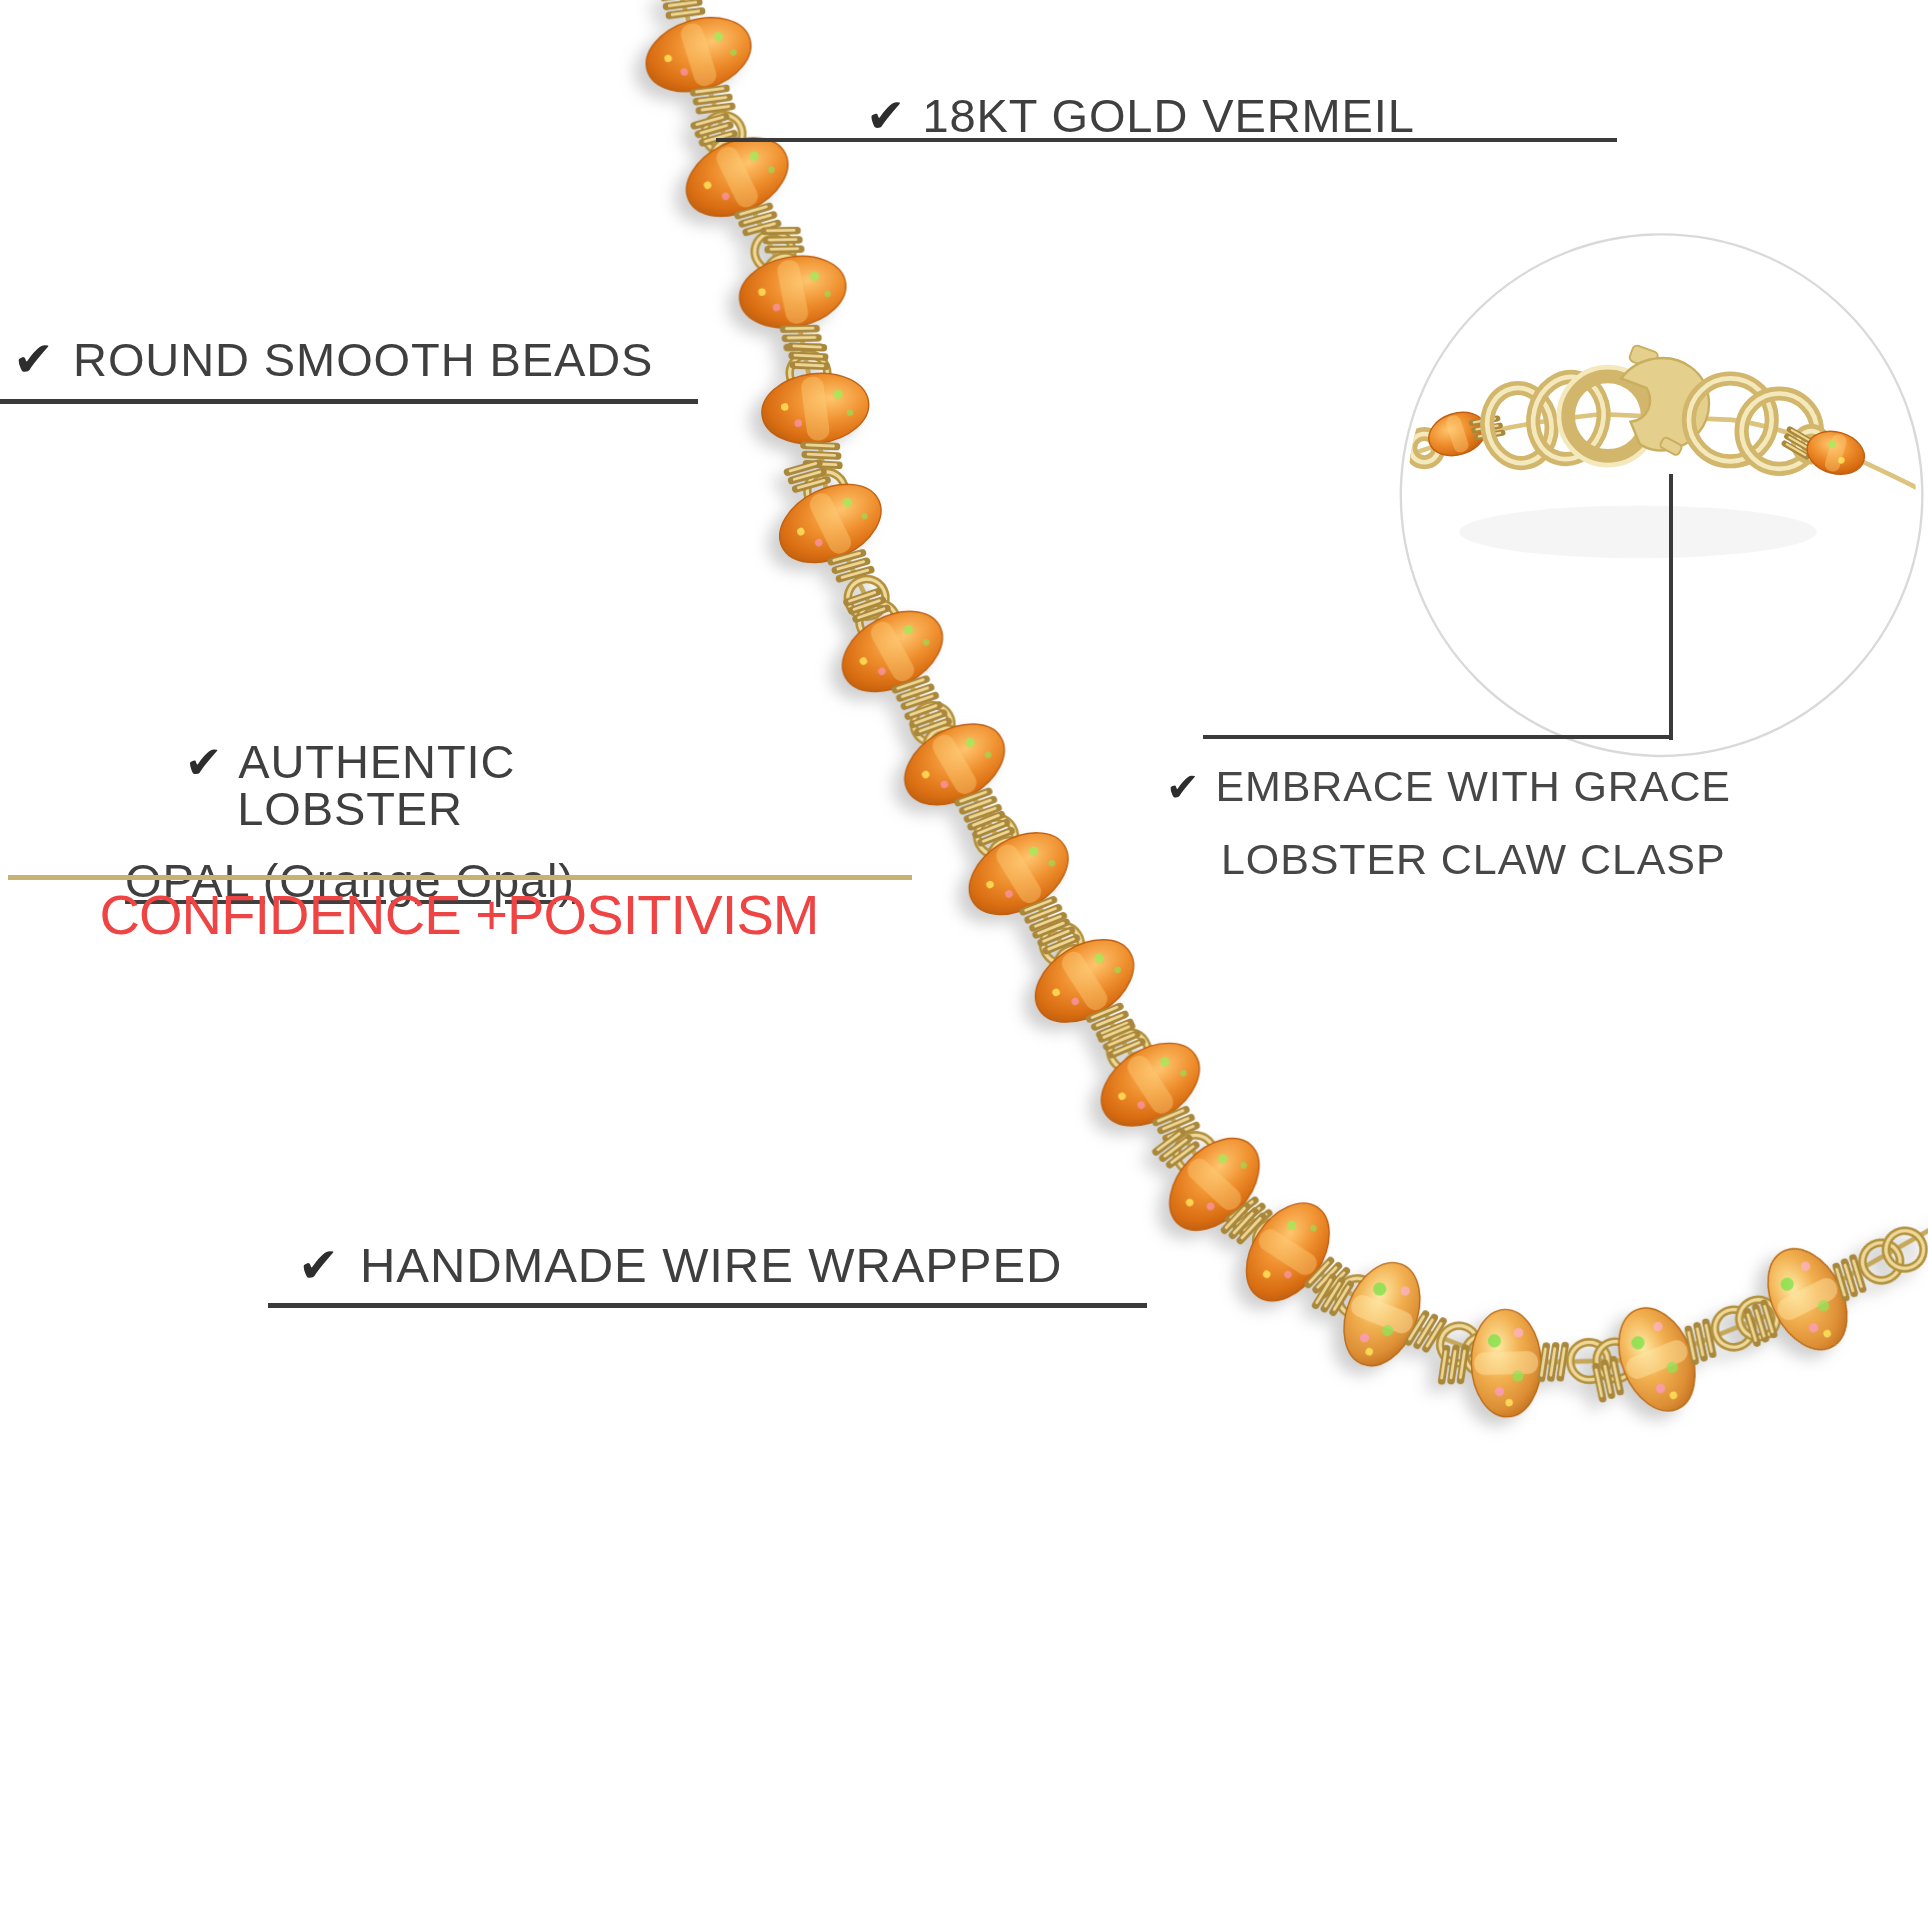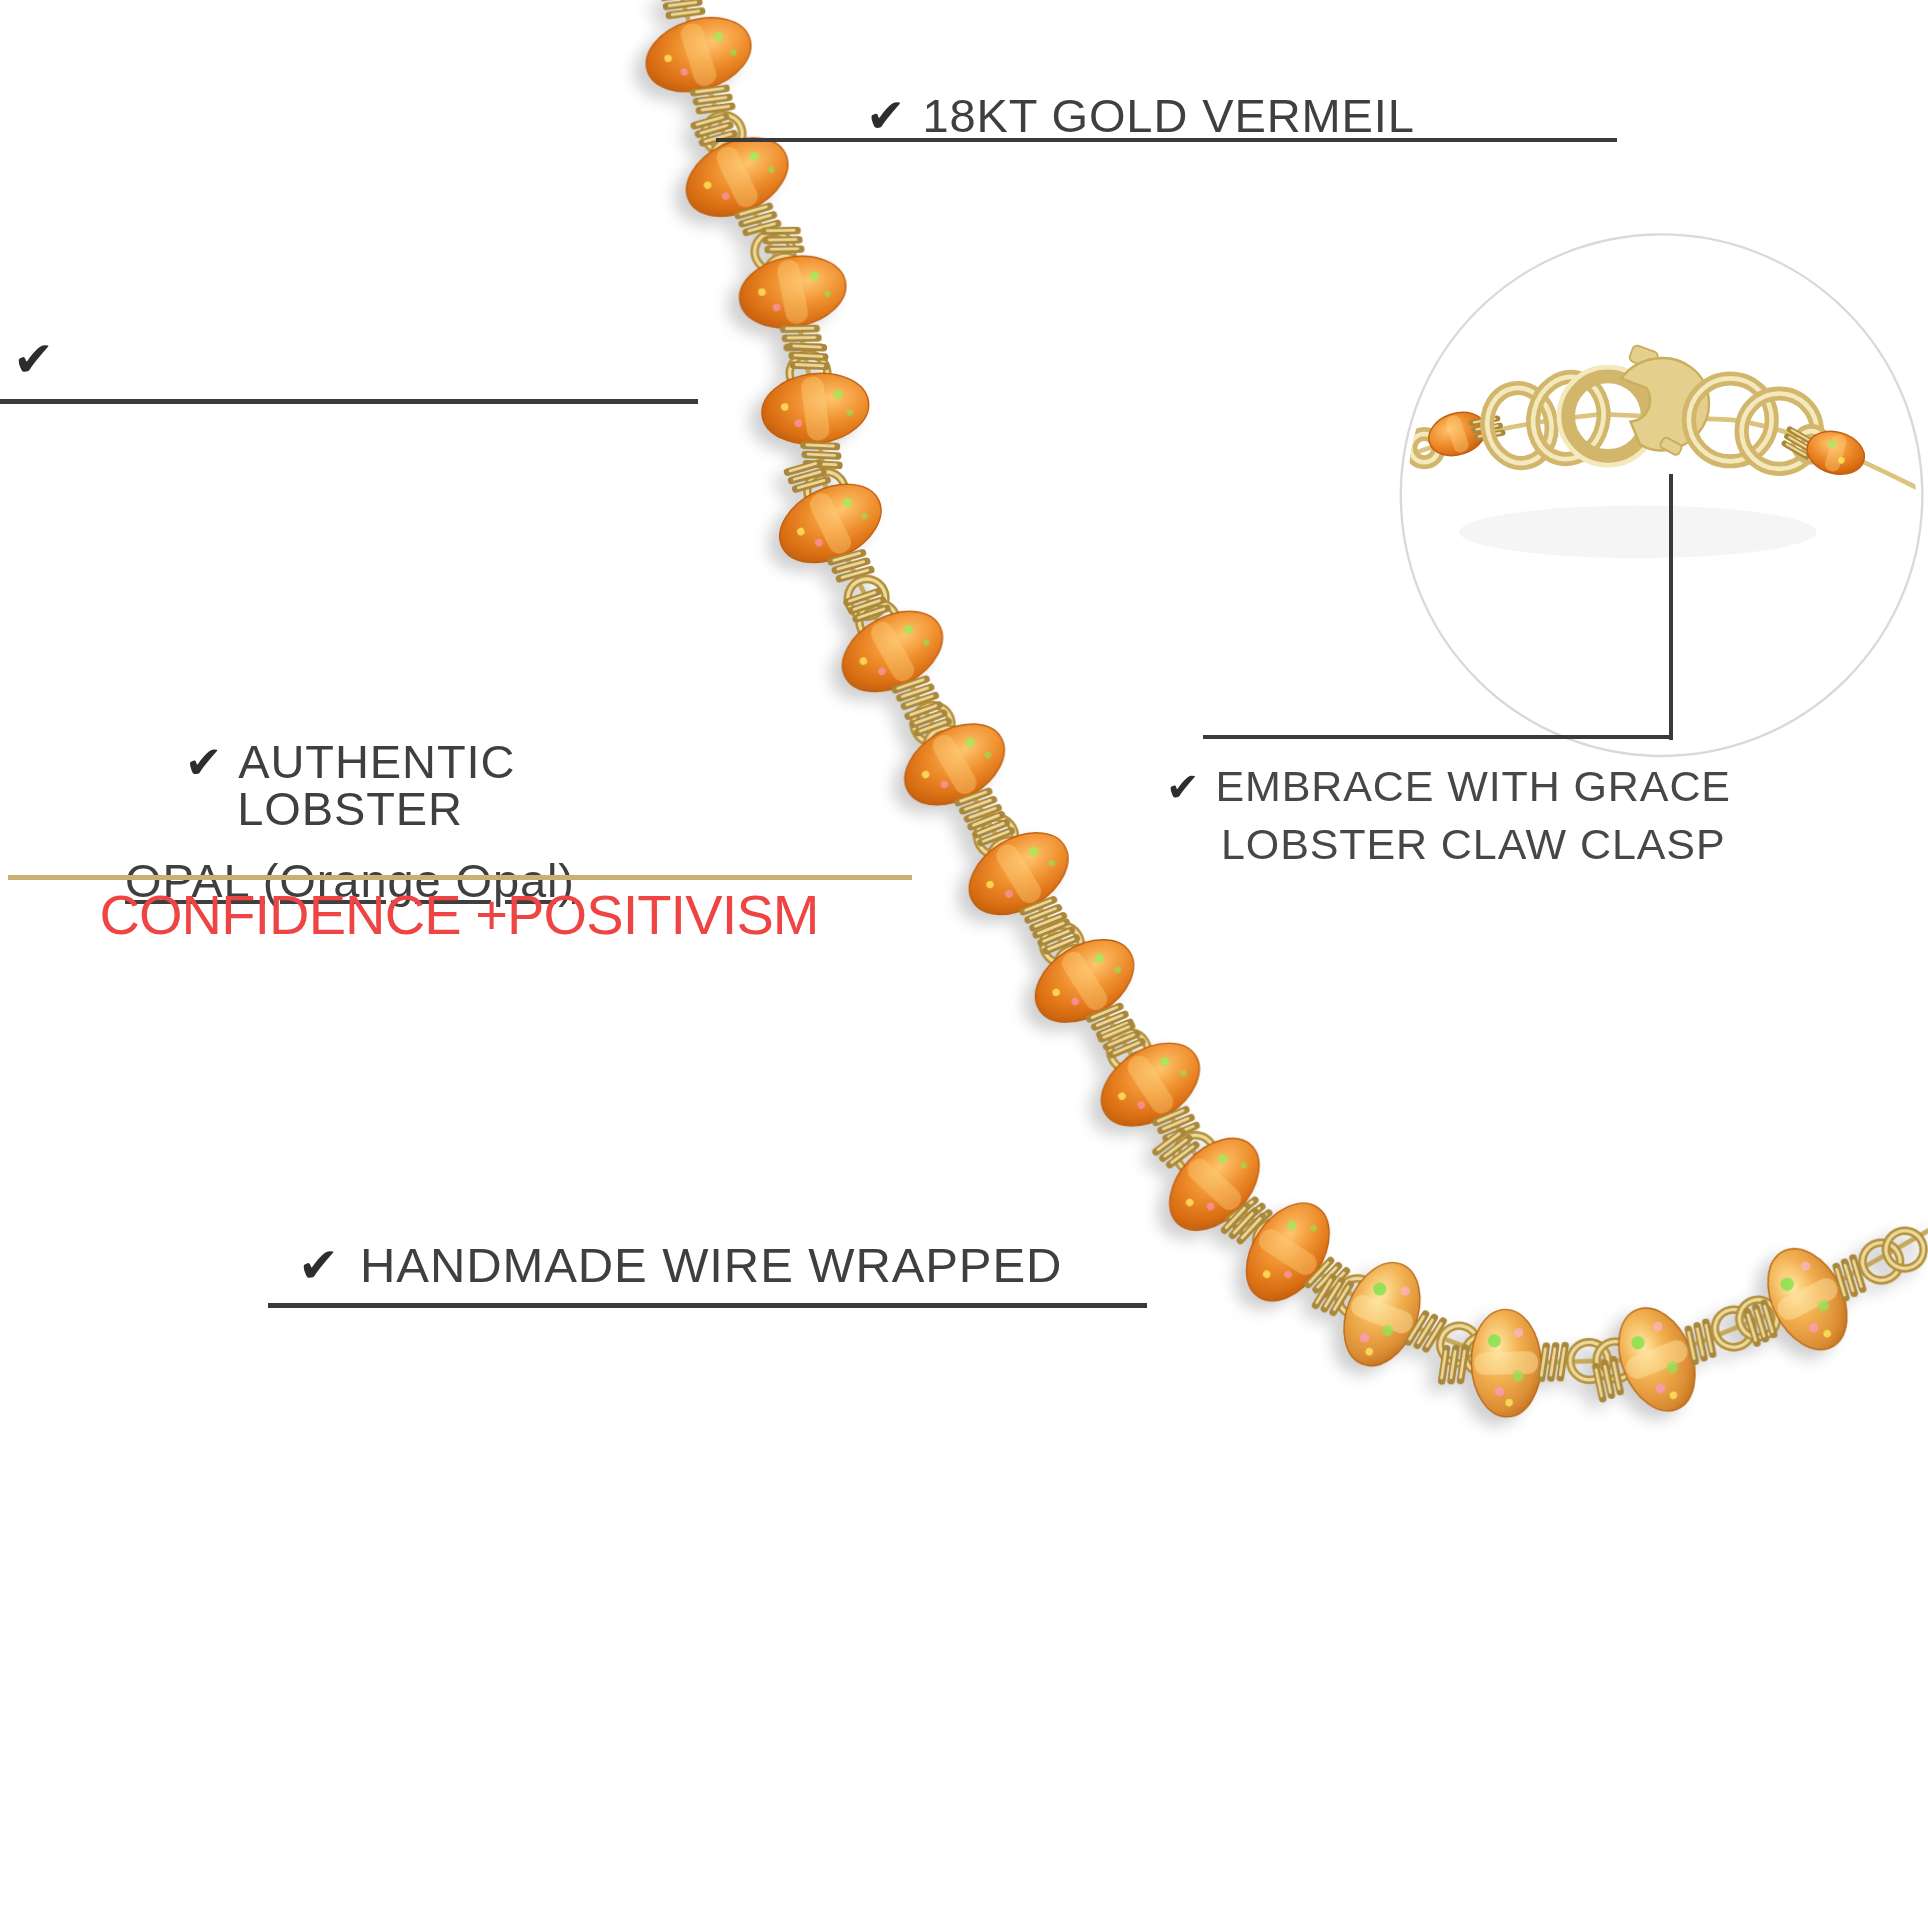--- a/index.html
+++ b/index.html
@@ -34,21 +34,21 @@
   #l-opal .row1 .chk{font-size:45px;margin-right:15px;}
   #l-opal .row2{font-size:47px;letter-spacing:0.9px;line-height:1;margin-top:24.5px;text-decoration:underline;}
   #gold-rule{position:absolute;left:7.5px;top:875px;width:904px;height:4.7px;background:#c8b173;}
   #l-tagline{
     position:absolute;left:0px;top:887px;width:918px;text-align:center;
     font-size:56px;font-weight:400;color:#ef4444;letter-spacing:-0.9px;line-height:1;
   }
   #l-clasp{position:absolute;left:1166px;top:765px;color:#474747;}
   #l-clasp .row1{display:flex;align-items:center;gap:15px;font-size:43px;line-height:1;letter-spacing:0.9px;}
   #l-clasp .row1 .chk{font-size:40px;}
-  #l-clasp .row2{margin-left:55px;margin-top:15px;font-size:43px;line-height:1;letter-spacing:0.9px;}
+  #l-clasp .row2{margin-left:55px;margin-top:30px;font-size:43px;line-height:1;letter-spacing:0.9px;}
   #l-handmade{left:298px;top:1241px;gap:21px;}
   #l-handmade .chk{font-size:49px;}
   #l-handmade .t{font-size:49px;}
   #r-handmade{left:268px;top:1303px;width:879px;height:4.7px;}
   #conn-v{position:absolute;left:1669px;top:474px;width:3.8px;height:266px;background:#3a3a3a;}
   #conn-h{position:absolute;left:1203px;top:735px;width:470px;height:3.8px;background:#3a3a3a;}
 </style>
 </head>
 <body>
 
@@ -189,20 +189,21 @@
   <div id="conn-h"></div>
 
   <div class="lbl" id="l-vermeil">
     <span class="chk">✔</span>
     <span class="t">18KT GOLD VERMEIL</span>
   </div>
   <div class="rule" id="r-vermeil"></div>
 
   <div class="lbl" id="l-round">
     <span class="chk">✔</span>
+    <span class="t">ROUND SMOOTH BEADS</span>
   </div>
   <div class="rule" id="r-round"></div>
 
   <div id="l-opal">
     <div class="row1">
       <span class="chk">✔</span><span>AUTHENTIC LOBSTER</span>
     </div>
     <div class="row2">OPAL (Orange Opal)</div>
   </div>
   <div id="gold-rule"></div>

